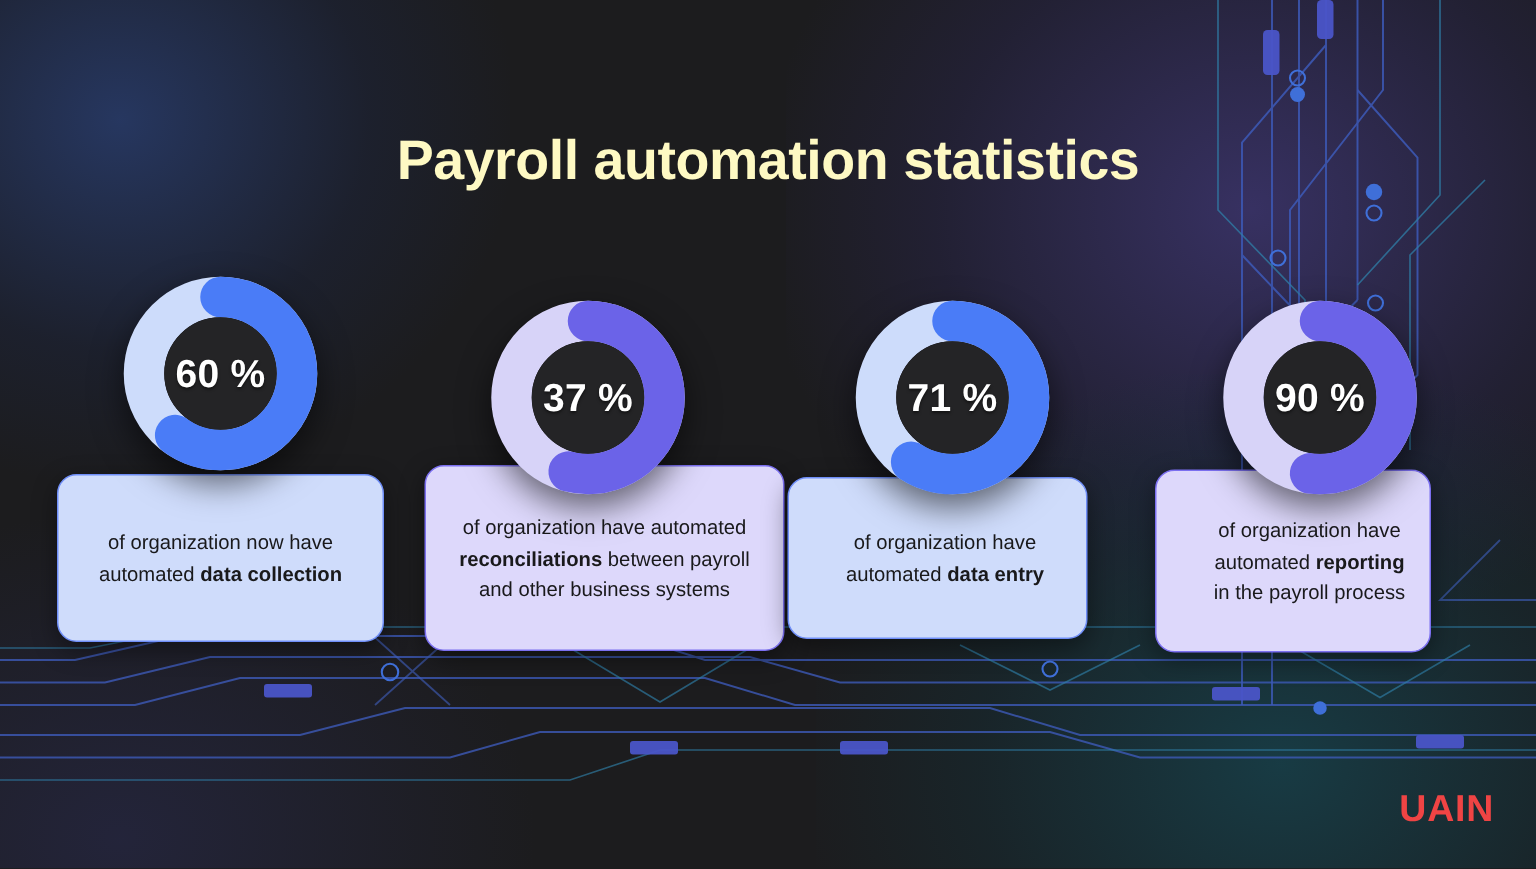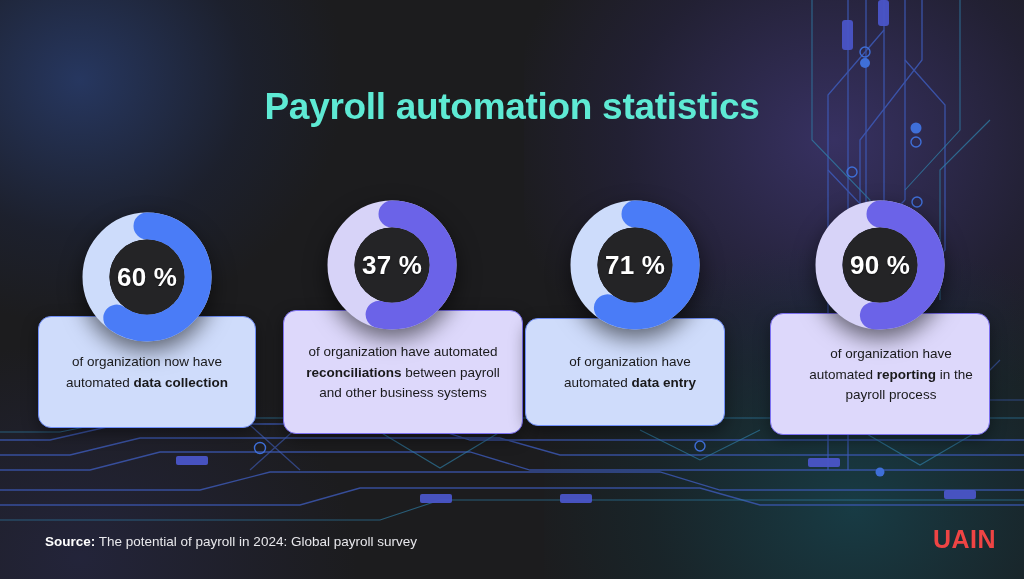--- a/index.html
+++ b/index.html
@@ -32,21 +32,21 @@
   }
   .glow-bl {
     left:-200px; bottom:-200px; width:560px; height:440px;
     background:radial-gradient(ellipse at center, rgba(44,46,92,0.45) 0%, rgba(28,28,30,0) 70%);
   }
   #circuits { position:absolute; inset:0; }
   
   .title {
     position:absolute; left:0; right:0; top:86px;
     text-align:center;
-    color:#5eead4;
+    color:#fef9c3;
     font-size:37px;
     font-weight:bold;
     letter-spacing:-0.3px;
     z-index:6;
   }
   
   .stats { position:absolute; left:0; top:0; width:1024px; height:579px; z-index:4; }
   .stat { position:absolute; }
   .donut-wrap {
     position:absolute;
@@ -171,21 +171,21 @@
     </g>
   </svg>
 
   <div class="title">Payroll automation statistics</div>
 
   <div class="stats" id="stats-root">
       <div class="stat">
         <div class="card" style="left: 38px; top: 316px; width: 218px; height: 112px; background: rgb(207, 220, 251); border: 1.5px solid rgb(111, 142, 248);">
           <div class="card-text"><span>of organization now have automated </span><b>data collection</b><span></span></div>
         </div>
-        <div class="donut-wrap" style="left: 82px; top: 212px; text-align: center;">
+        <div class="donut-wrap" style="left: 82px; top: 184px; text-align: center;">
           <svg class="donut" viewBox="0 0 130 130">
             <circle cx="65" cy="65" r="51" fill="none" stroke="#cddcfb" stroke-width="27"></circle>
             <circle cx="65" cy="65" r="51" fill="none" stroke="#4a7cf7" stroke-width="27" stroke-linecap="round" stroke-dasharray="192.26547039969532 320.4424506661589" transform="rotate(-90 65 65)"></circle>
             <circle cx="65" cy="65" r="37.5" fill="#242426"></circle>
           </svg>
           <div class="donut-center">60 %</div>
         </div>
       </div>
       <div class="stat">
         <div class="card" style="left: 283px; top: 310px; width: 240px; height: 124px; background: rgb(221, 216, 251); border: 1.5px solid rgb(123, 111, 240);">
@@ -207,33 +207,29 @@
         <div class="donut-wrap" style="left: 570px; top: 200px;">
           <svg class="donut" viewBox="0 0 130 130">
             <circle cx="65" cy="65" r="51" fill="none" stroke="#cddcfb" stroke-width="27"></circle>
             <circle cx="65" cy="65" r="51" fill="none" stroke="#4a7cf7" stroke-width="27" stroke-linecap="round" stroke-dasharray="189.06104589303374 320.4424506661589" transform="rotate(-90 65 65)"></circle>
             <circle cx="65" cy="65" r="37.5" fill="#242426"></circle>
           </svg>
           <div class="donut-center">71 %</div>
         </div>
       </div>
       <div class="stat">
-        <div class="card" style="left: 770px; top: 313px; width: 220px; height: 122px; background: rgb(221, 216, 251); border: 1.5px solid rgb(123, 111, 240); padding-left: 36px;">
+        <div class="card" style="left: 770px; top: 313px; width: 184px; height: 122px; background: rgb(221, 216, 251); border: 1.5px solid rgb(123, 111, 240); padding-left: 36px;">
           <div class="card-text"><span>of organization have automated </span><b>reporting</b><span> in the payroll process</span></div>
         </div>
         <div class="donut-wrap" style="left: 815px; top: 200px;">
           <svg class="donut" viewBox="0 0 130 130">
             <circle cx="65" cy="65" r="51" fill="none" stroke="#d7d3f8" stroke-width="27"></circle>
             <circle cx="65" cy="65" r="51" fill="none" stroke="#6b63e8" stroke-width="27" stroke-linecap="round" stroke-dasharray="166.63007434640264 320.4424506661589" transform="rotate(-90 65 65)"></circle>
             <circle cx="65" cy="65" r="37.5" fill="#242426"></circle>
           </svg>
           <div class="donut-center">90 %</div>
         </div>
       </div>
     </div>
 
-  <div class="source">
-    <b>Source:</b>
-    <span>The potential of payroll in 2024: Global payroll survey</span>
-  </div>
 
   <div class="logo">UAIN</div>
 </div>
 
 </body></html>

